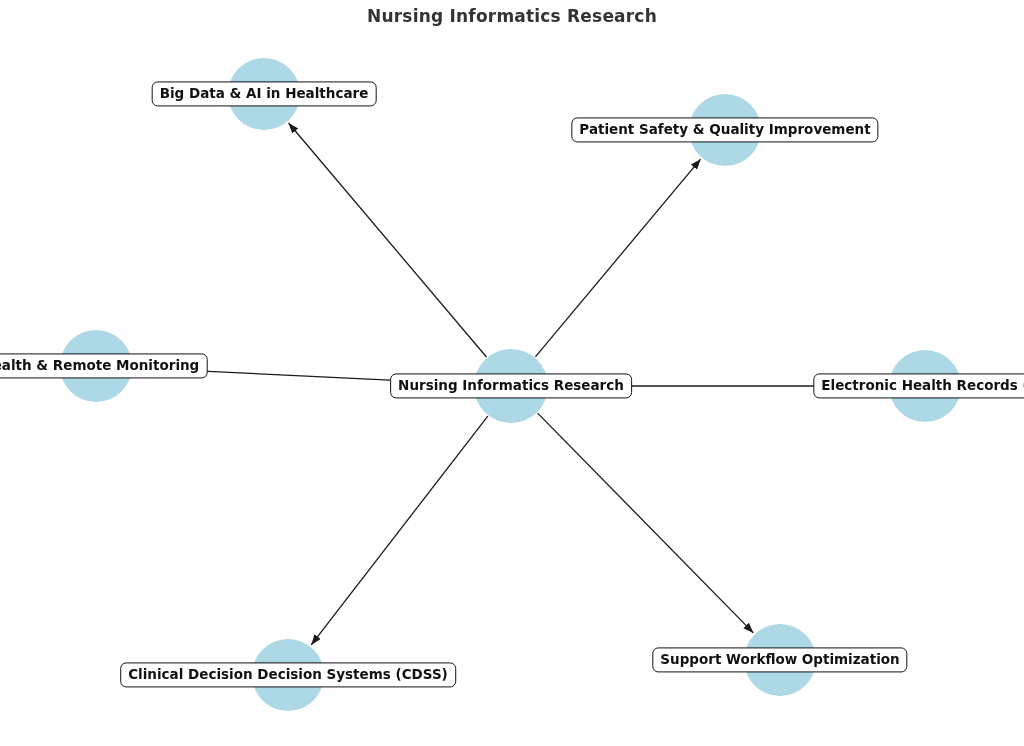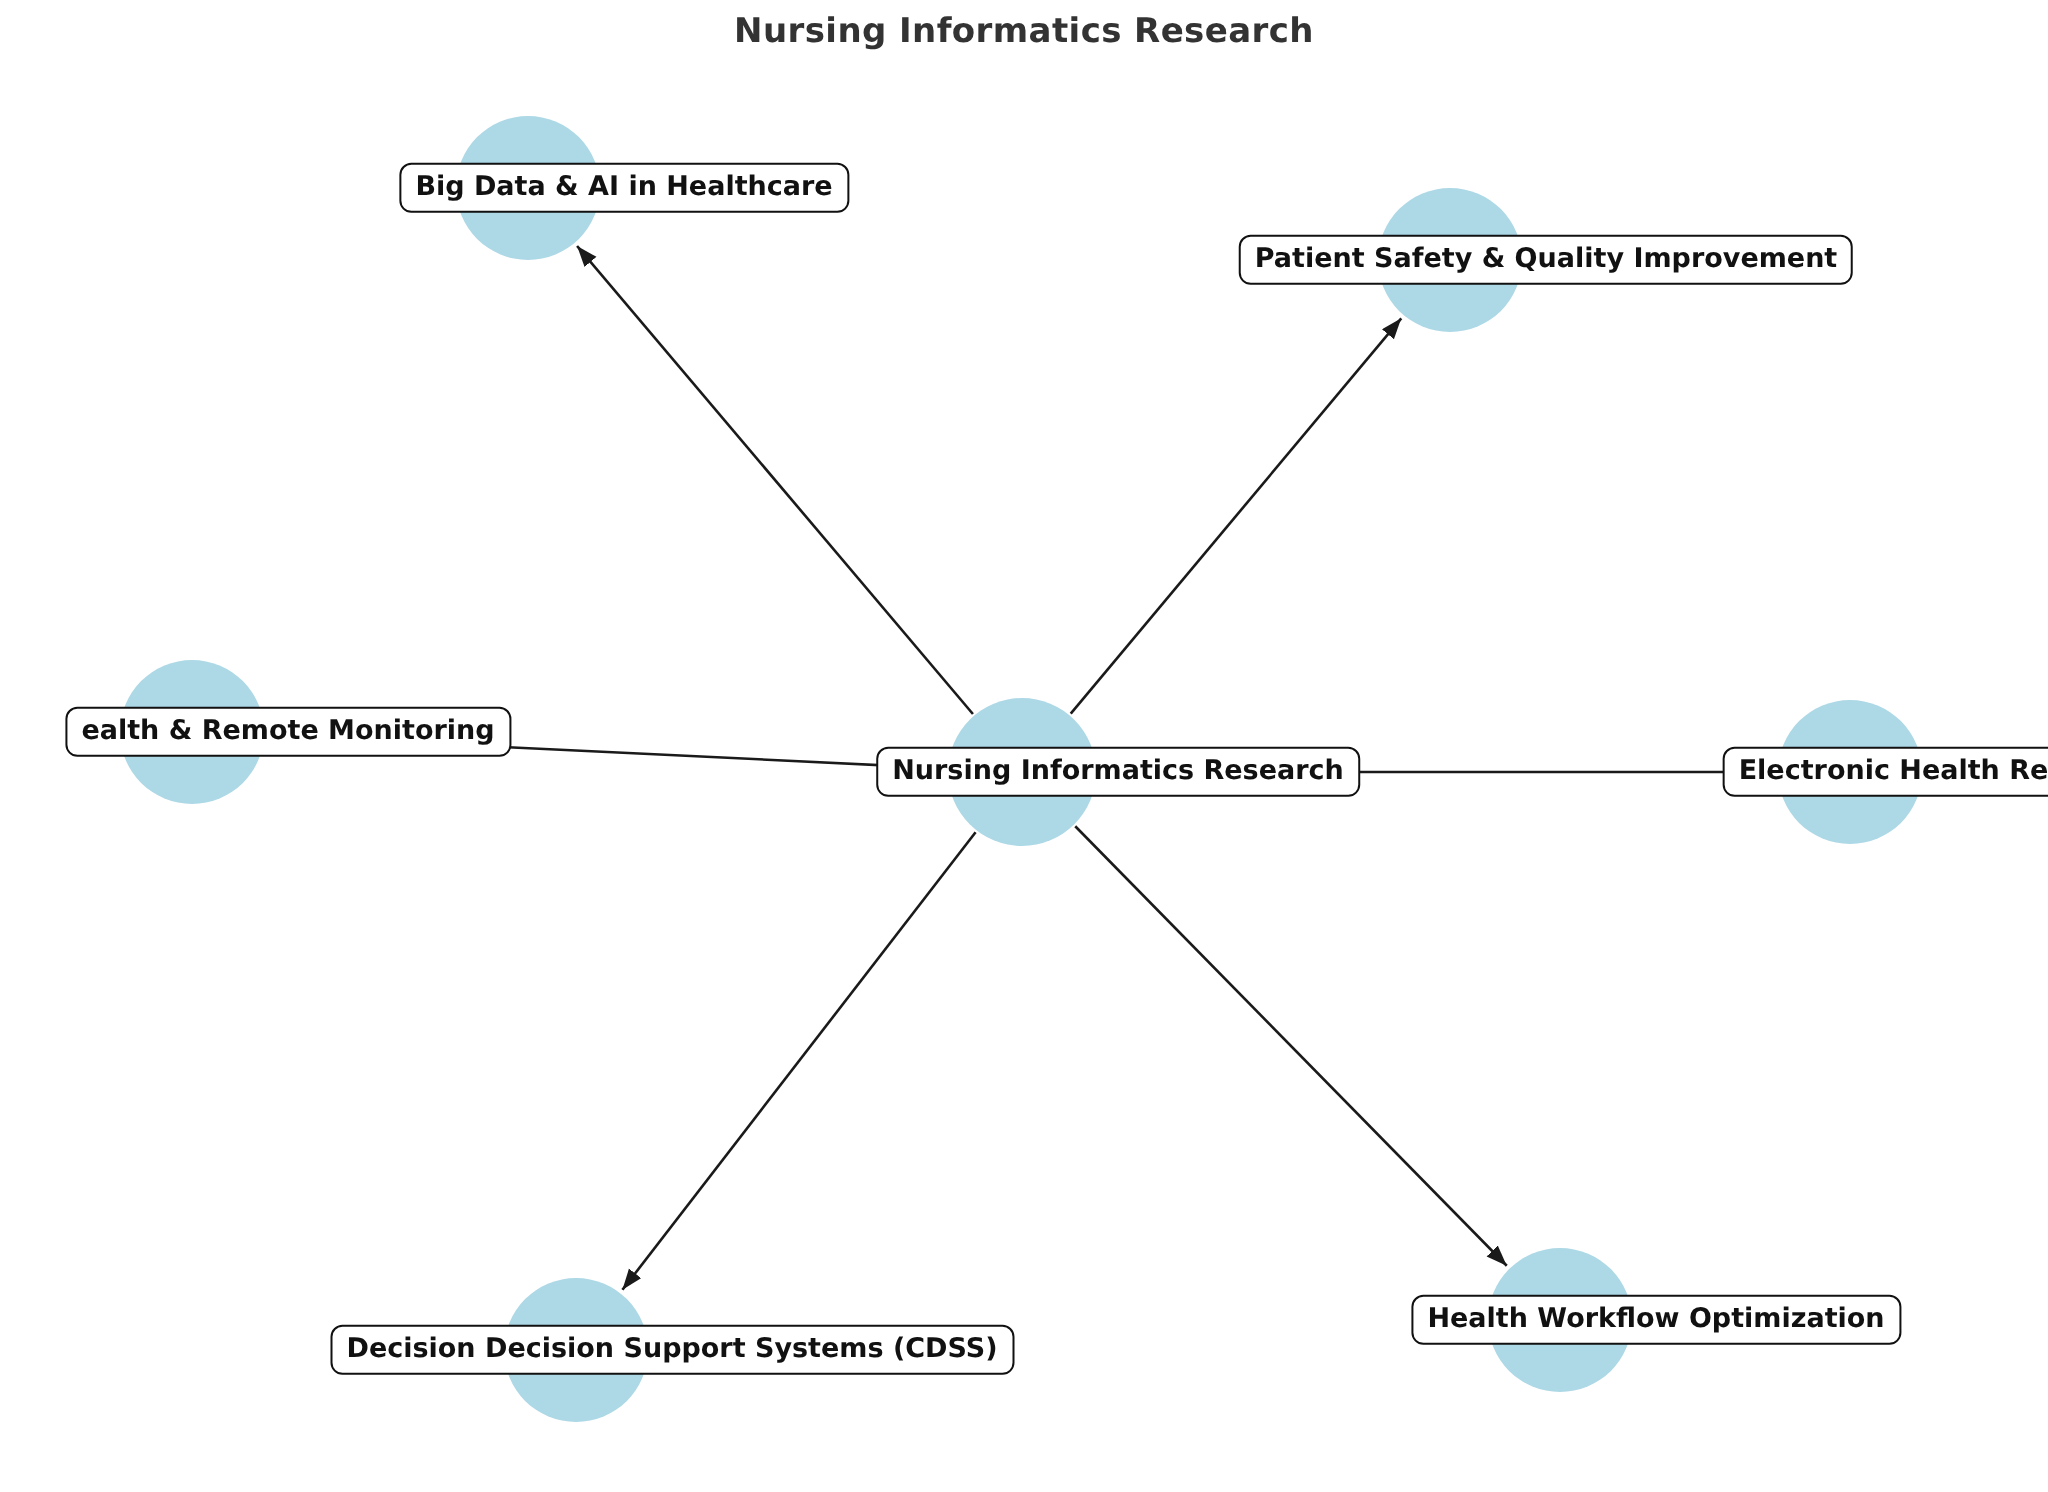--- a/index.html
+++ b/index.html
@@ -52,21 +52,20 @@
     border: 1.4px solid #111111;
     border-radius: 6px;
     padding: 4px 7px 5px 7px;
     font-family: "DejaVu Sans", sans-serif;
     font-size: 13.5px;
     font-weight: bold;
     color: #111111;
     white-space: nowrap;
     line-height: 1.05;
     box-sizing: border-box;
-    margin-left: 48px;
   }
 </style>
 </head>
 <body>
 
 <div id="canvas">
 
   <div id="title">Nursing Informatics Research</div>
 
   <svg id="edges" viewBox="0 0 1024 746" width="1024" height="746" xmlns="http://www.w3.org/2000/svg">
@@ -93,17 +92,17 @@
       <div class="node-circle" style="left: 889px; top: 350px; width: 72px; height: 72px; background: rgb(173, 216, 230);"></div>
       <div class="node-circle" style="left: 252px; top: 639px; width: 72px; height: 72px; background: rgb(173, 216, 230);"></div>
       <div class="node-circle" style="left: 744px; top: 624px; width: 72px; height: 72px; background: rgb(173, 216, 230);"></div>
     </div>
   <div id="labels-layer">
       <div class="node-label" style="left: 511px; top: 386px;">Nursing Informatics Research</div>
       <div class="node-label" style="left: 264px; top: 94px;">Big Data &amp; AI in Healthcare</div>
       <div class="node-label" style="left: 725px; top: 130px;">Patient Safety &amp; Quality Improvement</div>
       <div class="node-label" style="left: 96px; top: 366px;">ealth &amp; Remote Monitoring</div>
       <div class="node-label" style="left: 925px; top: 386px;">Electronic Health Records (</div>
-      <div class="node-label" style="left: 288px; top: 675px;">Decision Decision Support Systems (CDSS)</div>
-      <div class="node-label" style="left: 780px; top: 660px;">Health Workflow Optimization</div>
+      <div class="node-label" style="left: 288px; top: 675px;">Clinical Decision Decision Systems (CDSS)</div>
+      <div class="node-label" style="left: 780px; top: 660px;">Support Workflow Optimization</div>
     </div>
 
 </div>
 
 </body></html>

